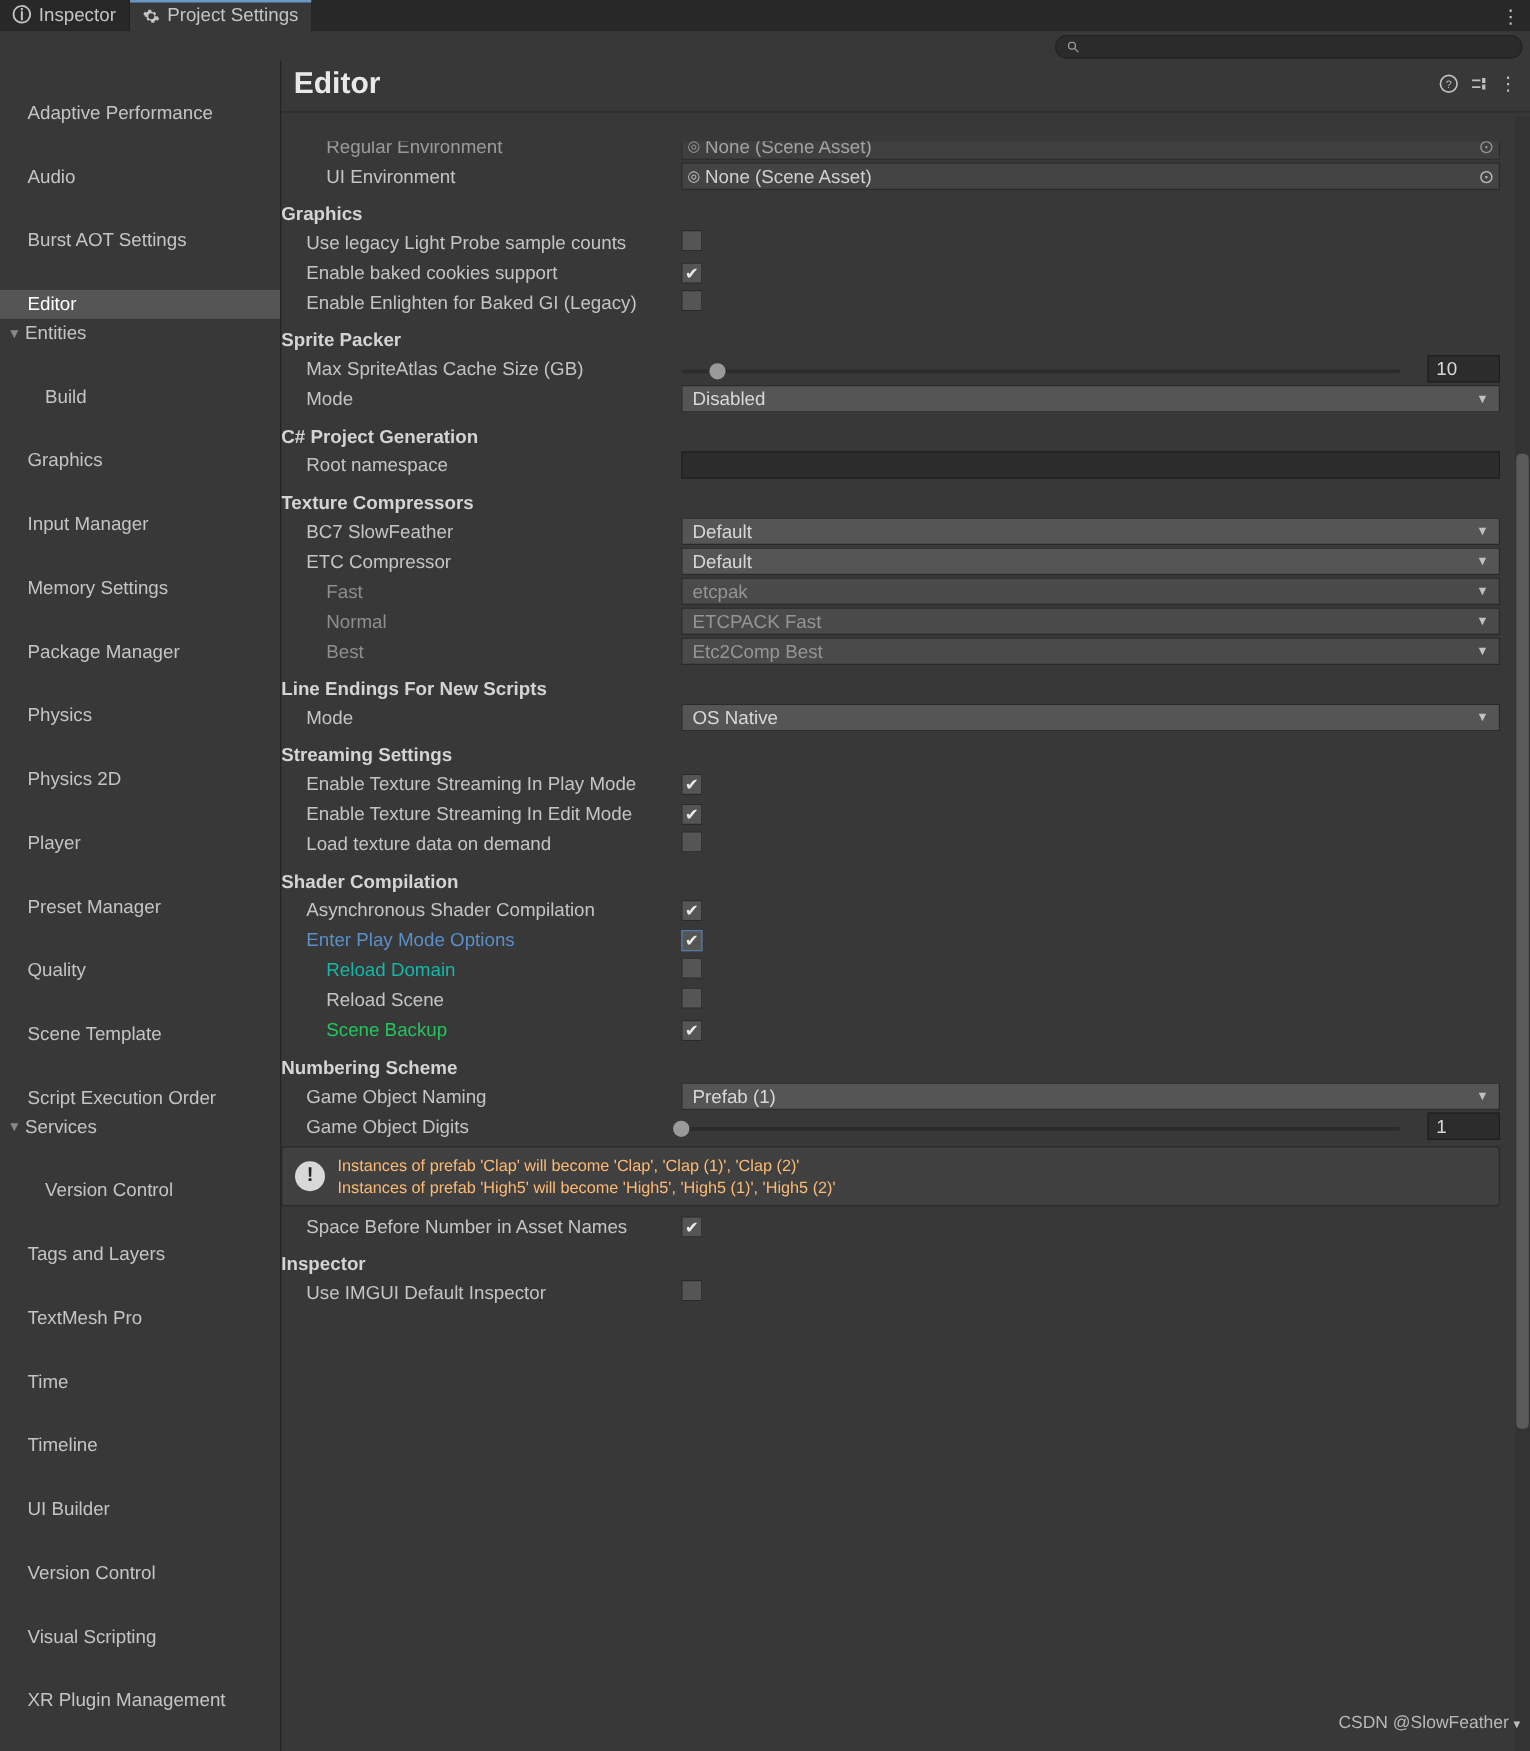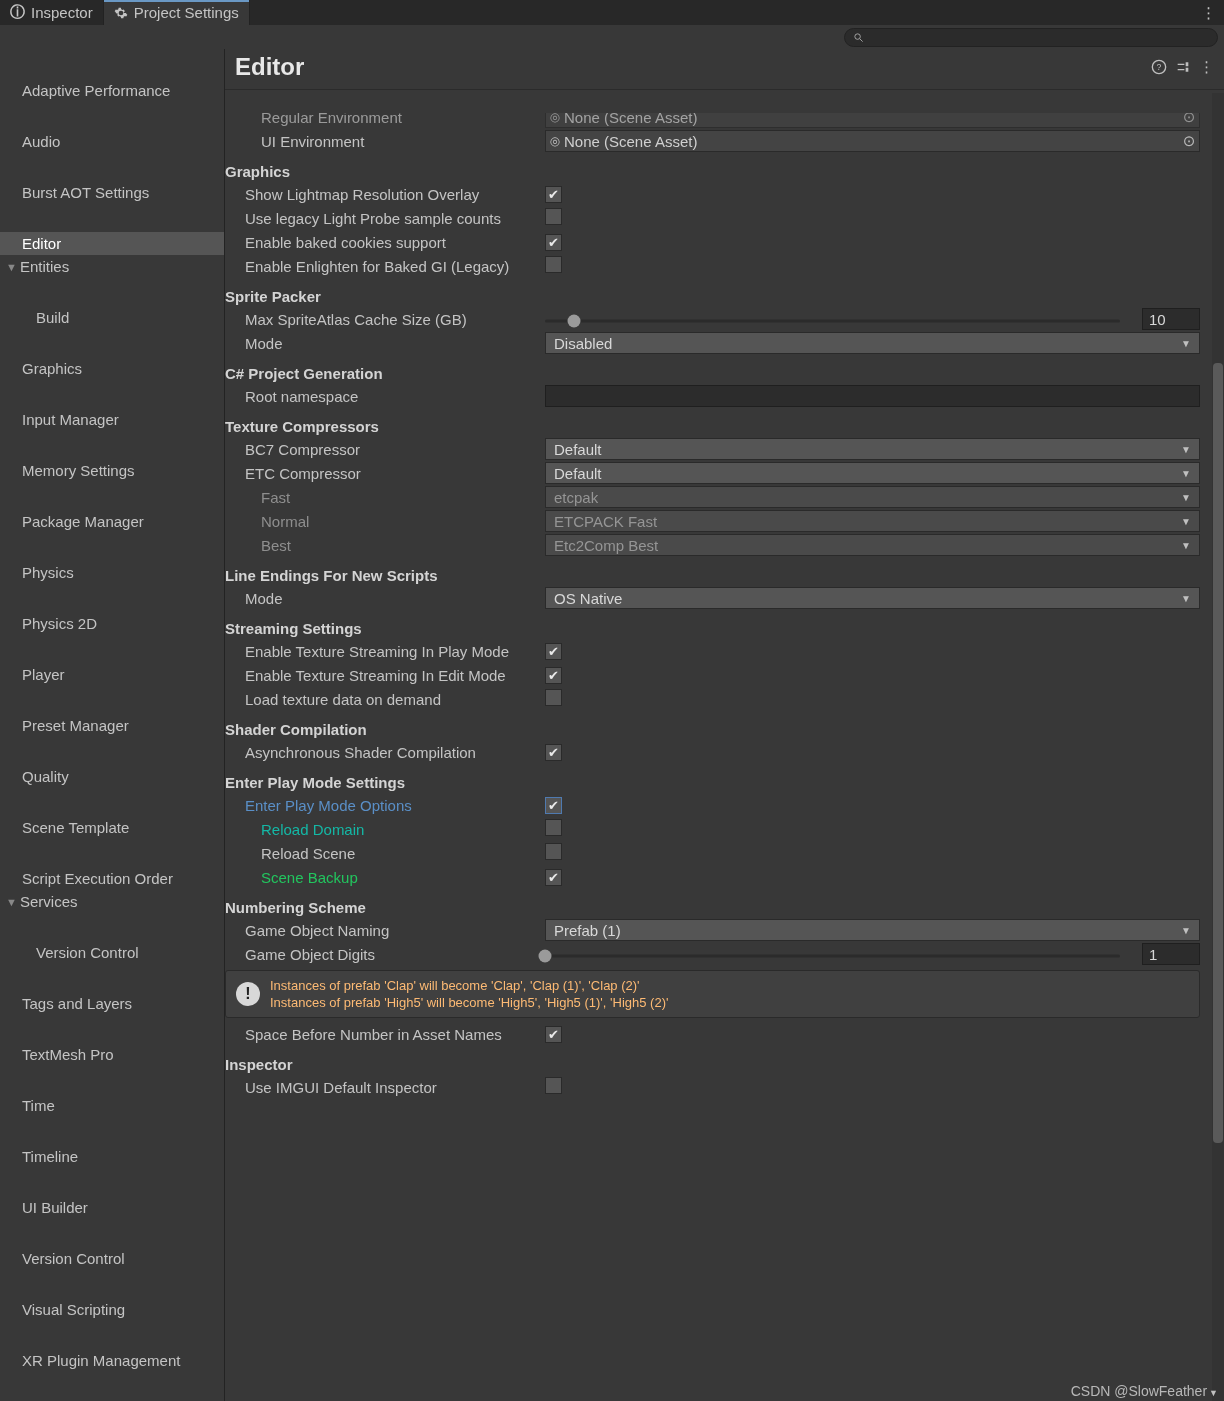--- a/index.html
+++ b/index.html
@@ -223,21 +223,21 @@
   }
   .info-ico {
     width:24px; height:24px; border-radius:50%; background:#d8d8d8; color:#222;
     display:flex; align-items:center; justify-content:center; font-weight:bold; font-size:16px;
     flex-shrink:0;
   }
   .info-lines { font-size: 13px; color:#fdba74; line-height:17px; }
 
   .watermark {
     position:absolute;
-    right:6px; bottom:2px;
+    right:6px; bottom:16px;
     color:#b8b8b8;
     font-size:14px;
   }
   .watermark .dd-caret{ font-size:9px; margin-left:2px;}
   svg { display:block; }
 </style>
 </head>
 <body>
 
 <div class="tabbar">
@@ -343,24 +343,20 @@
             <div class="objfield">
           <span class="obj-ico">◎</span>
           <span class="obj-txt">None (Scene Asset)</span>
           <span class="obj-pick">⊙</span>
         </div>
           </div>
       </div>
 
       <div class="sect">Graphics</div>
       <div class="row">
-          <div class="label">Show Lightmap Resolution Overlay</div>
-          <div><span class="check checked"></span></div>
-        </div>
-      <div class="row">
           <div class="label">Use legacy Light Probe sample counts</div>
           <div><span class="check"></span></div>
         </div>
       <div class="row">
           <div class="label">Enable baked cookies support</div>
           <div><span class="check checked"></span></div>
         </div>
       <div class="row">
           <div class="label">Enable Enlighten for Baked GI (Legacy)</div>
           <div><span class="check"></span></div>
@@ -392,21 +388,21 @@
       <div class="sect">C# Project Generation</div>
       <div class="row">
         <div class="label">Root namespace</div>
         <div class="field">
             <div class="textin"></div>
           </div>
       </div>
 
       <div class="sect">Texture Compressors</div>
       <div class="row">
-          <div class="label">BC7 Compressor</div>
+          <div class="label">BC7 SlowFeather</div>
           <div class="field">
             <div class="dropdown">
               <span>Default</span>
               <span class="dd-caret">▼</span>
             </div>
           </div>
         </div>
       <div class="row">
           <div class="label">ETC Compressor</div>
           <div class="field">
@@ -468,21 +464,20 @@
           <div class="label">Load texture data on demand</div>
           <div><span class="check"></span></div>
         </div>
 
       <div class="sect">Shader Compilation</div>
       <div class="row">
           <div class="label">Asynchronous Shader Compilation</div>
           <div><span class="check checked"></span></div>
         </div>
 
-      <div class="sect">Enter Play Mode Settings</div>
       <div class="row">
           <div class="label" style="color:#5a8fc7;">Enter Play Mode Options</div>
           <div><span class="check checked blue"></span></div>
         </div>
       <div class="row">
           <div class="label indent" style="color:#14b8a6;">Reload Domain</div>
           <div><span class="check"></span></div>
         </div>
       <div class="row">
           <div class="label indent" style="color:#c4c4c4;">Reload Scene</div>

